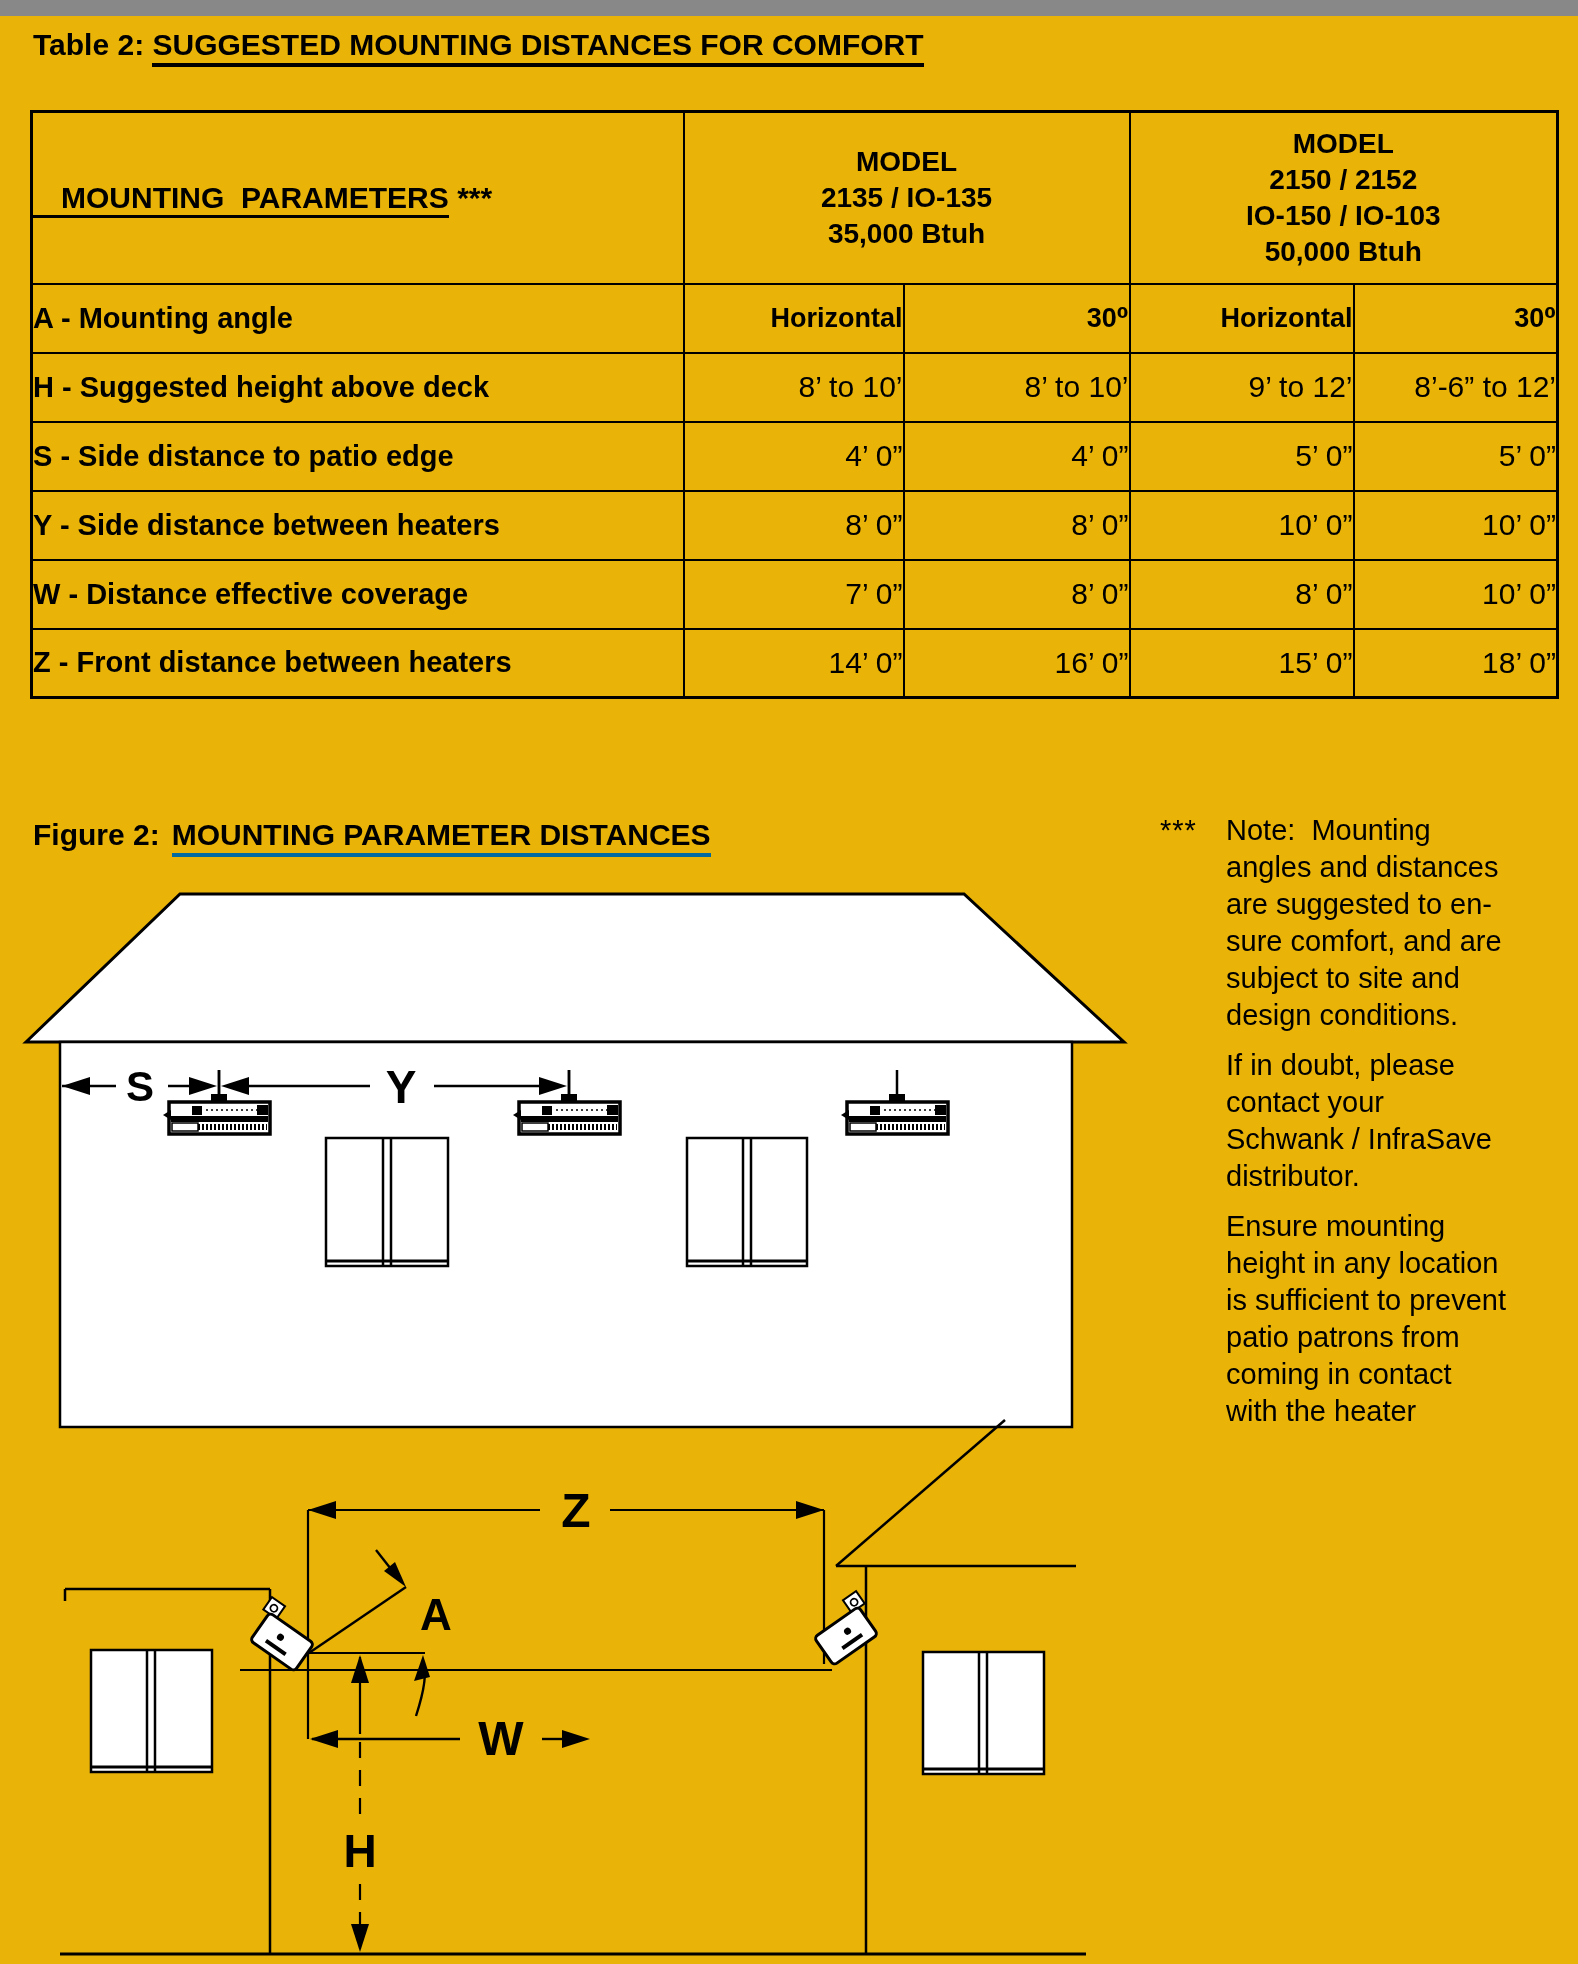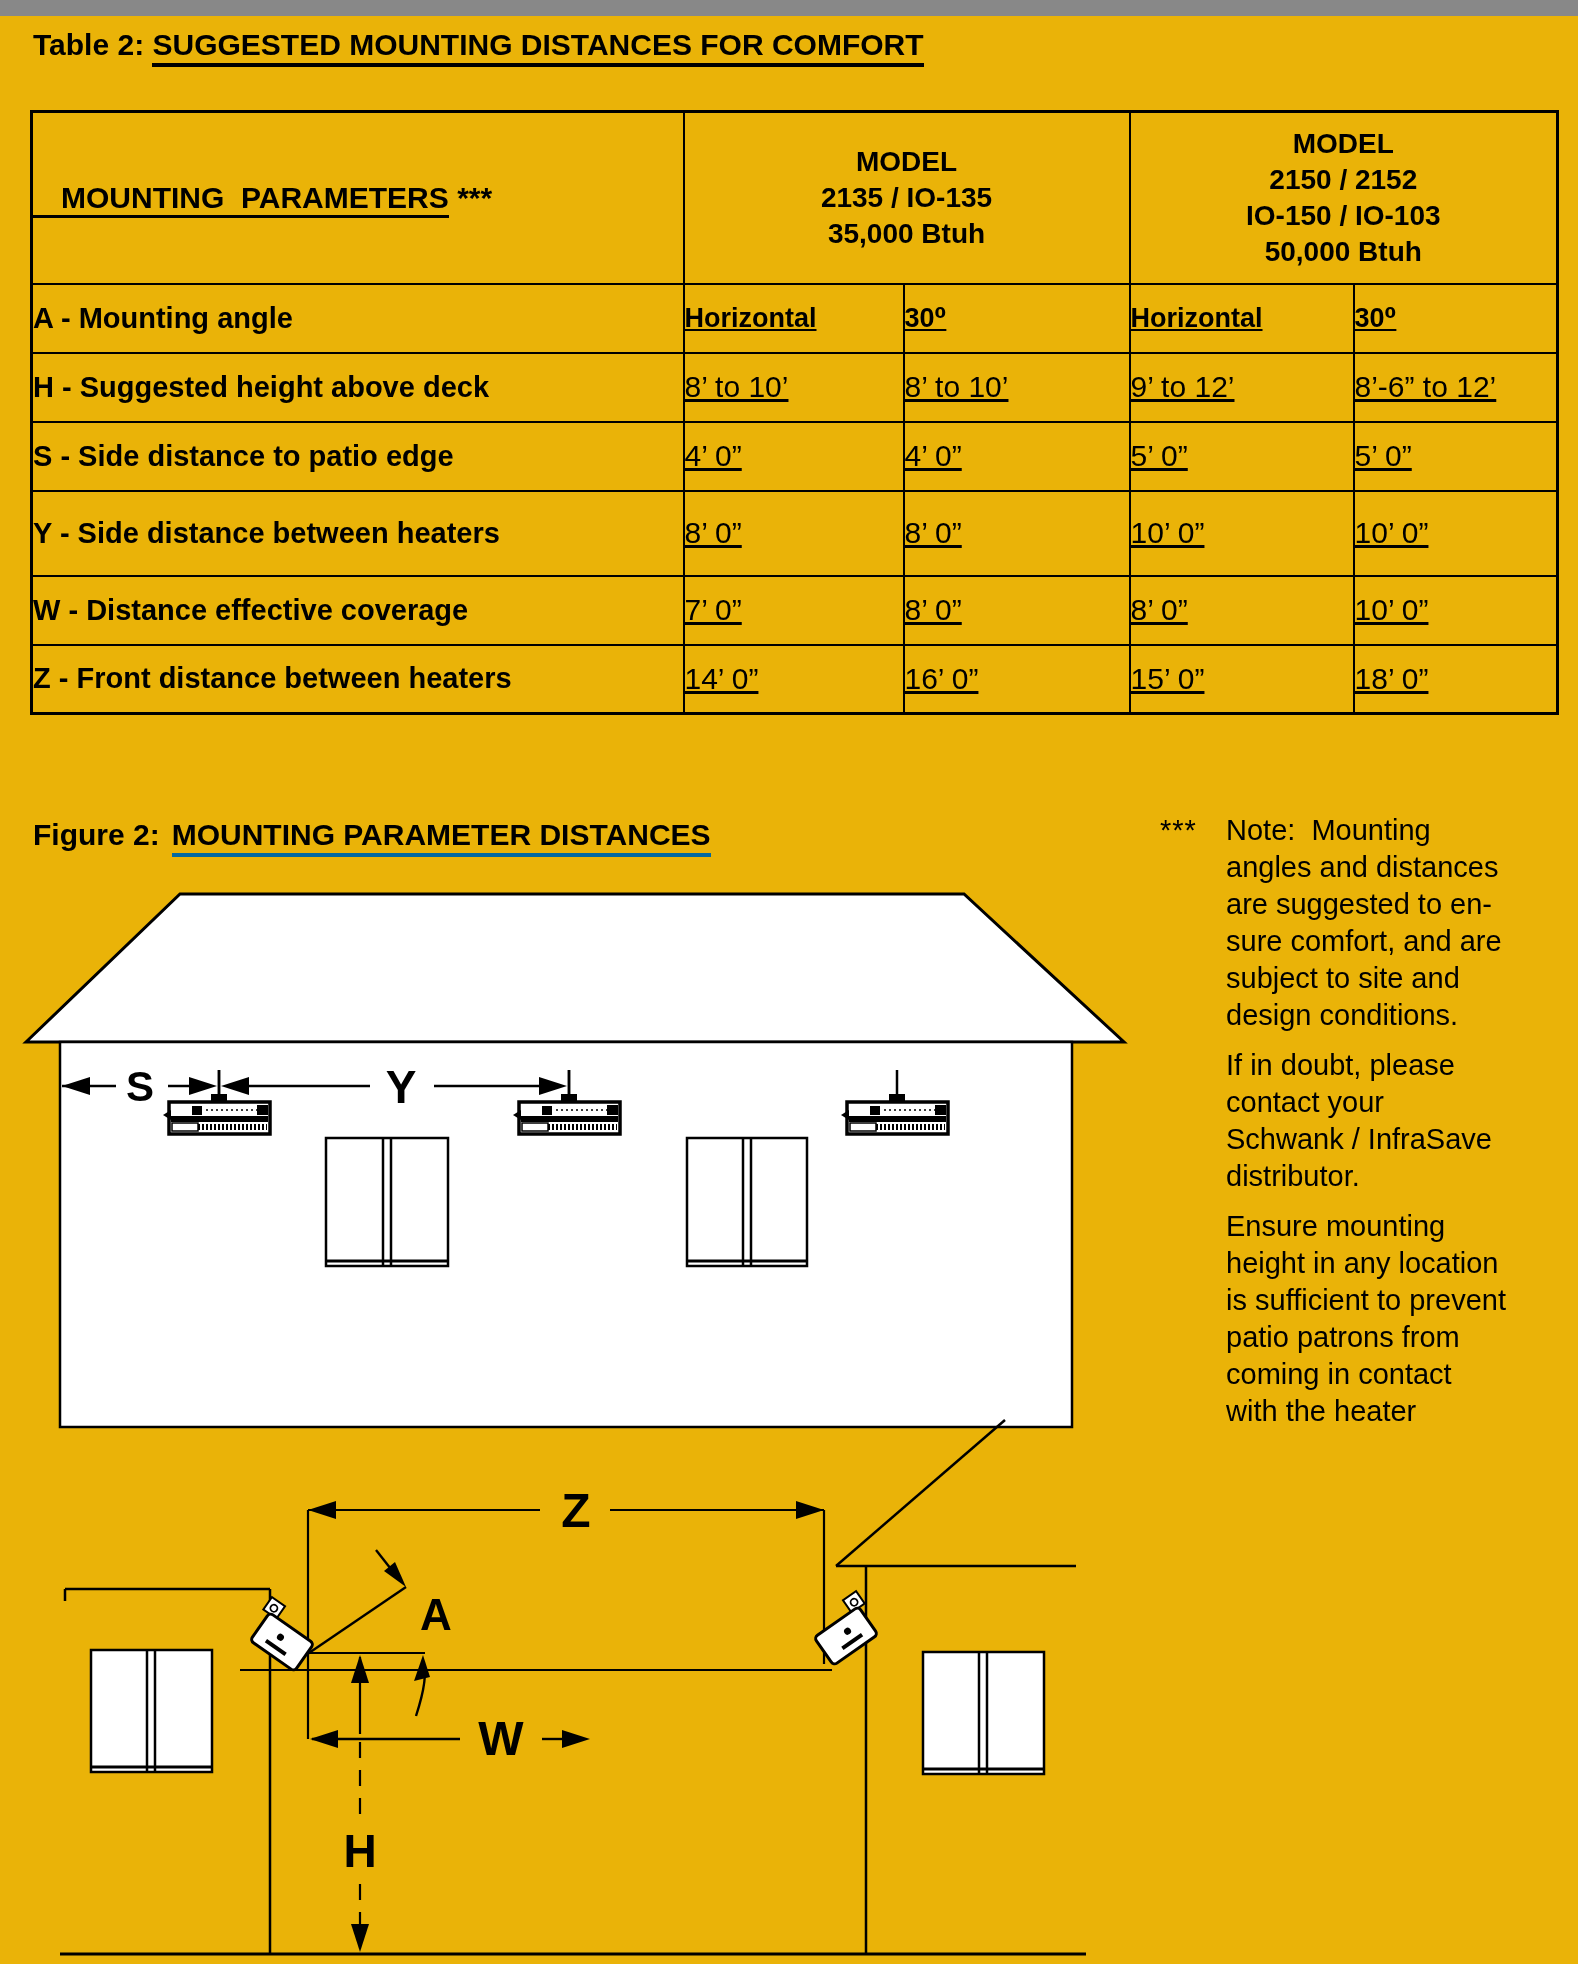--- a/index.html
+++ b/index.html
@@ -26,21 +26,21 @@
   table.spec tr.outer-top td { border-top:3px solid #000; }
   table.spec td.first { border-left:3px solid #000; }
   table.spec td.last { border-right:3px solid #000; }
   table.spec tr.bottom td { border-bottom:3px solid #000; }
   td.param {
     font-size:29px; font-weight:bold; text-align:left; padding-left:12px;
   }
   td.param-hdr { font-size:30px; font-weight:bold; padding-left:12px; }
   td.param-hdr .u { border-bottom:3px solid #000; padding-bottom:1px;padding-left:28px; }
   td.model-hdr { font-size:28px; font-weight:bold; text-align:center; line-height:36px; }
-  td.val { font-size:30px; text-align:left;text-decoration:underline; }
+  td.val { font-size:30px; text-align:right; }
   td.val.bold { font-size:27px; font-weight:bold; }
 
   
   .notes { position:absolute; left:1160px; top:796px; width:410px; font-size:29px; line-height:37px; }
   .notes .para { position:relative; padding-left:66px; margin-bottom:13px; }
   .notes .stars { position:absolute; left:0; top:0; font-weight:normal; letter-spacing:1px; }
 
   
   .figure-svg { position:absolute; left:20px; top:848px; }
   .dimlabel { font-weight:bold; }
@@ -92,21 +92,21 @@
       <td class="val">9’ to 12’</td>
       <td class="val last">8’-6” to 12’</td>
     </tr>
     <tr style="height:69px">
       <td class="param first">S - Side distance to patio edge</td>
       <td class="val">4’ 0”</td>
       <td class="val">4’ 0”</td>
       <td class="val">5’ 0”</td>
       <td class="val last">5’ 0”</td>
     </tr>
-    <tr style="height:85px">
+    <tr style="height:69px">
       <td class="param first">Y - Side distance between heaters</td>
       <td class="val">8’ 0”</td>
       <td class="val">8’ 0”</td>
       <td class="val">10’ 0”</td>
       <td class="val last">10’ 0”</td>
     </tr>
     <tr style="height:69px">
       <td class="param first">W - Distance effective coverage</td>
       <td class="val">7’ 0”</td>
       <td class="val">8’ 0”</td>

